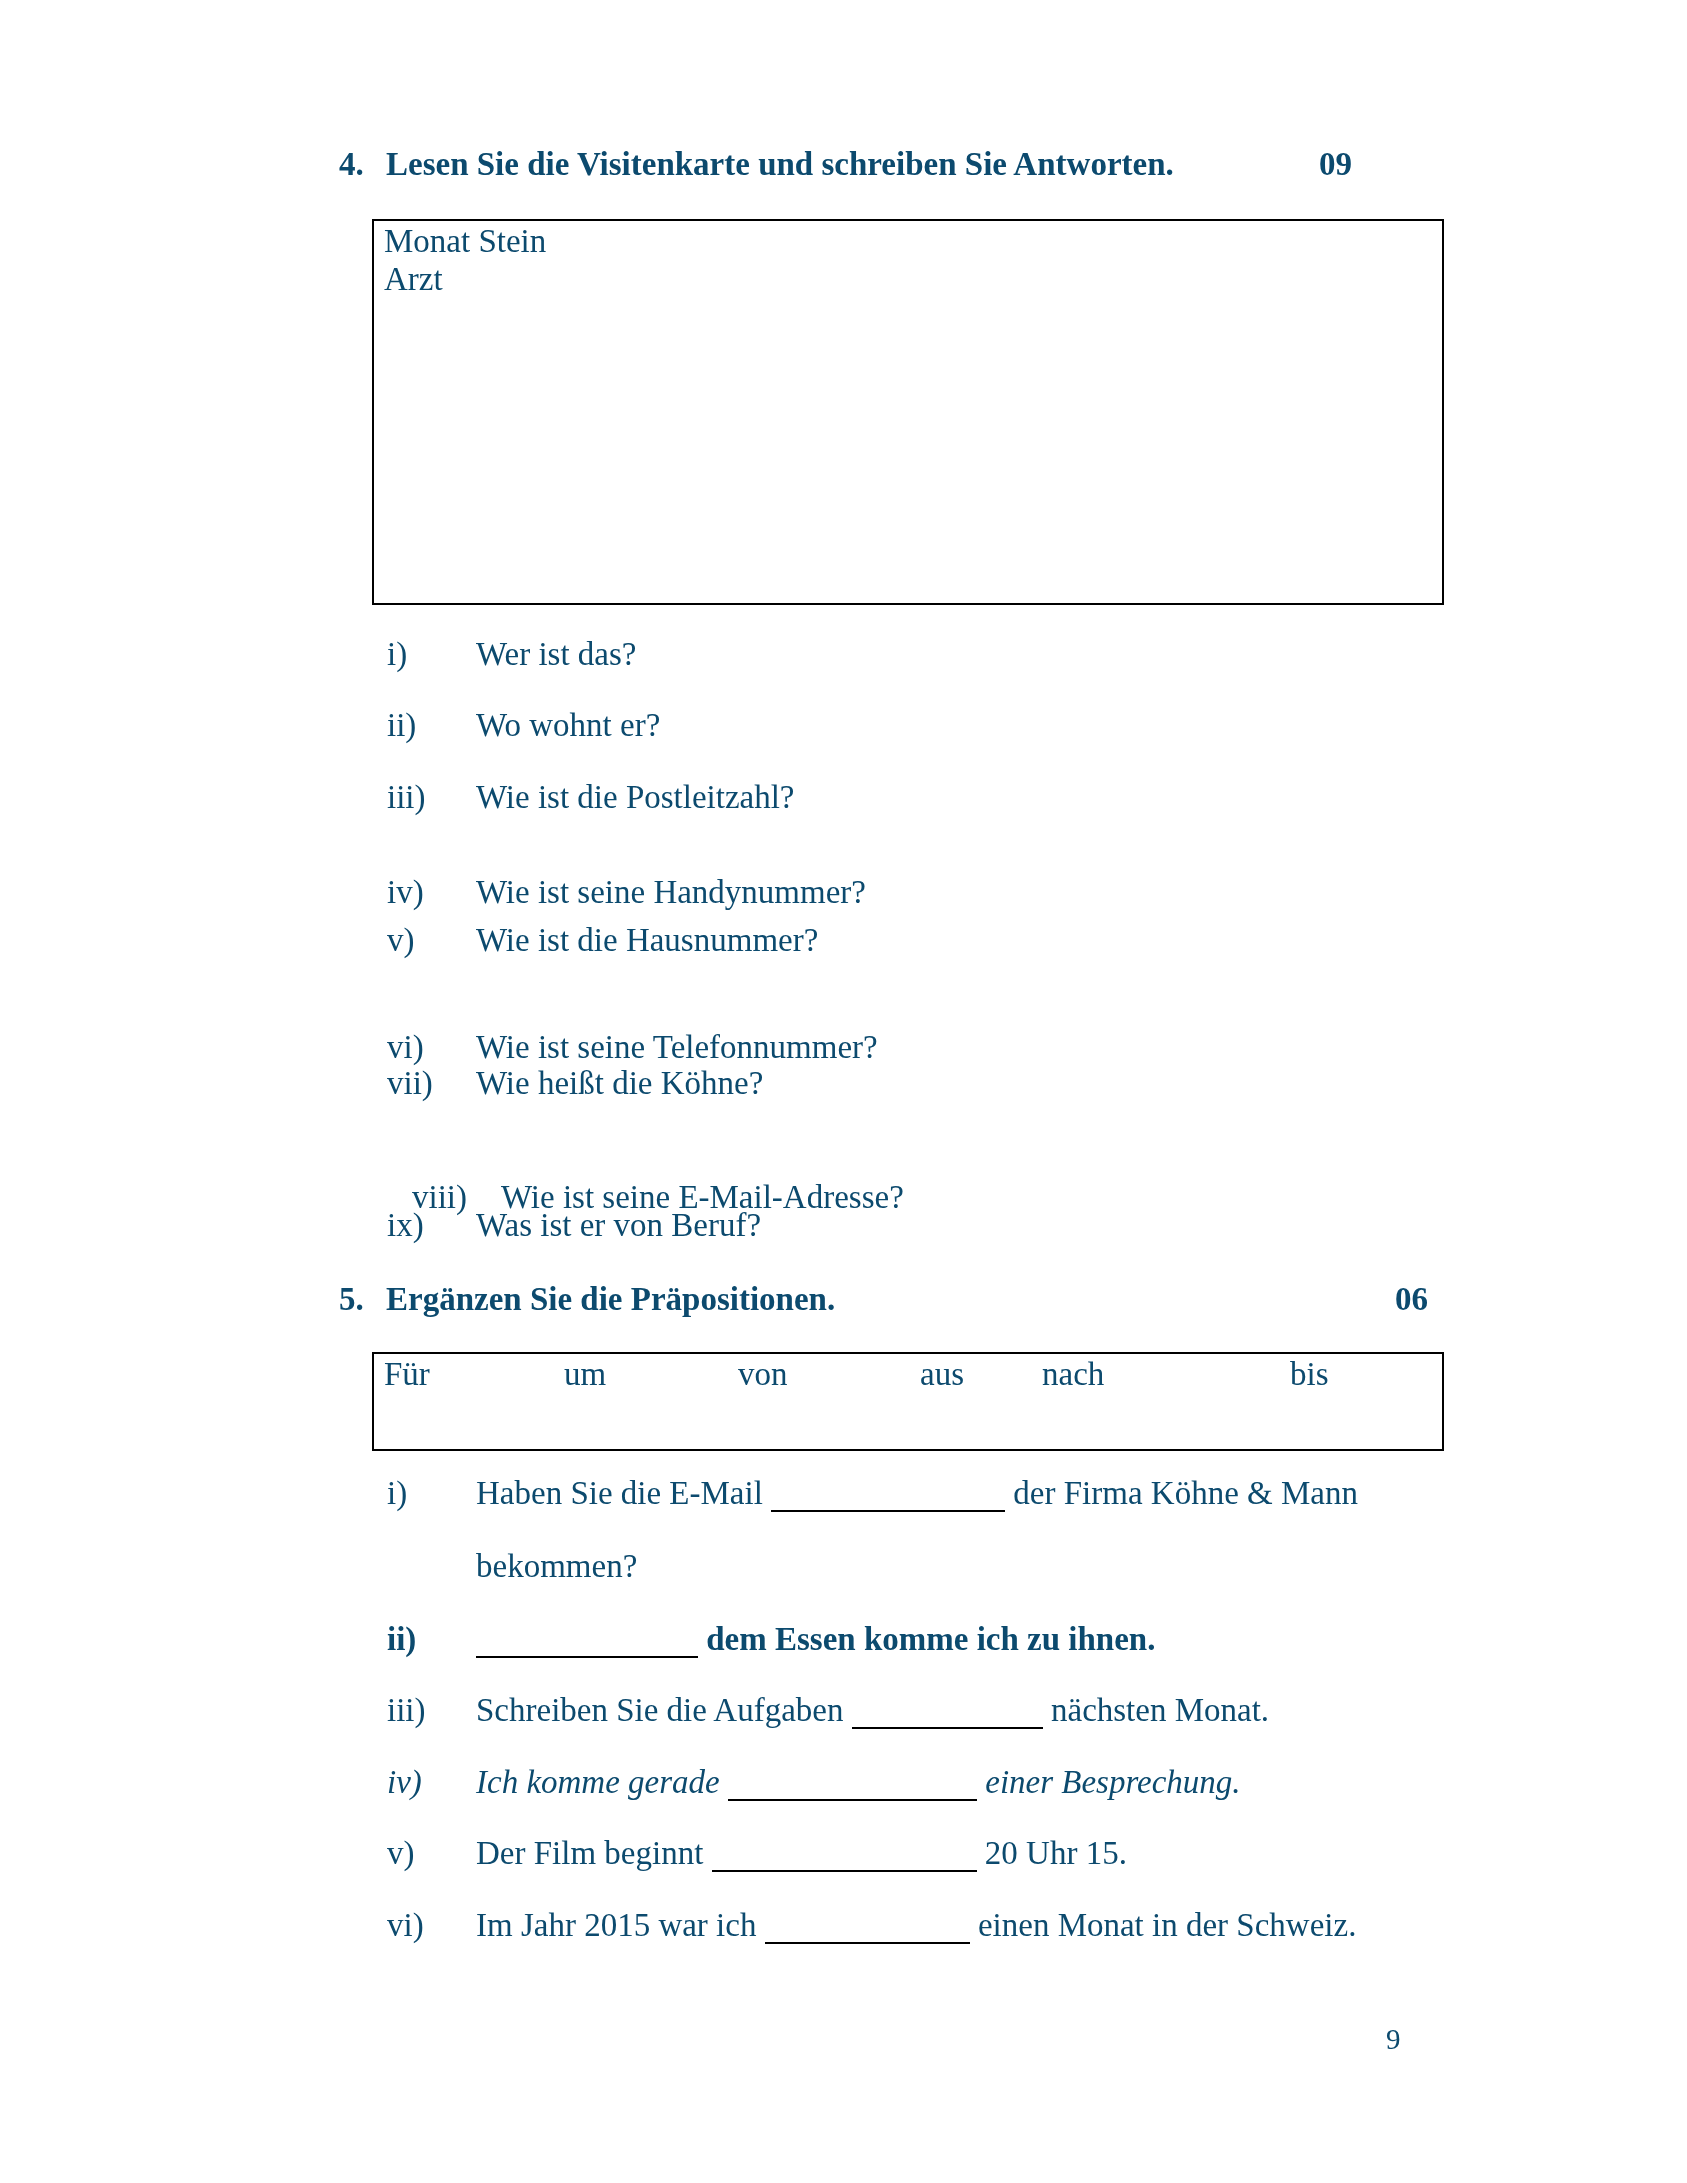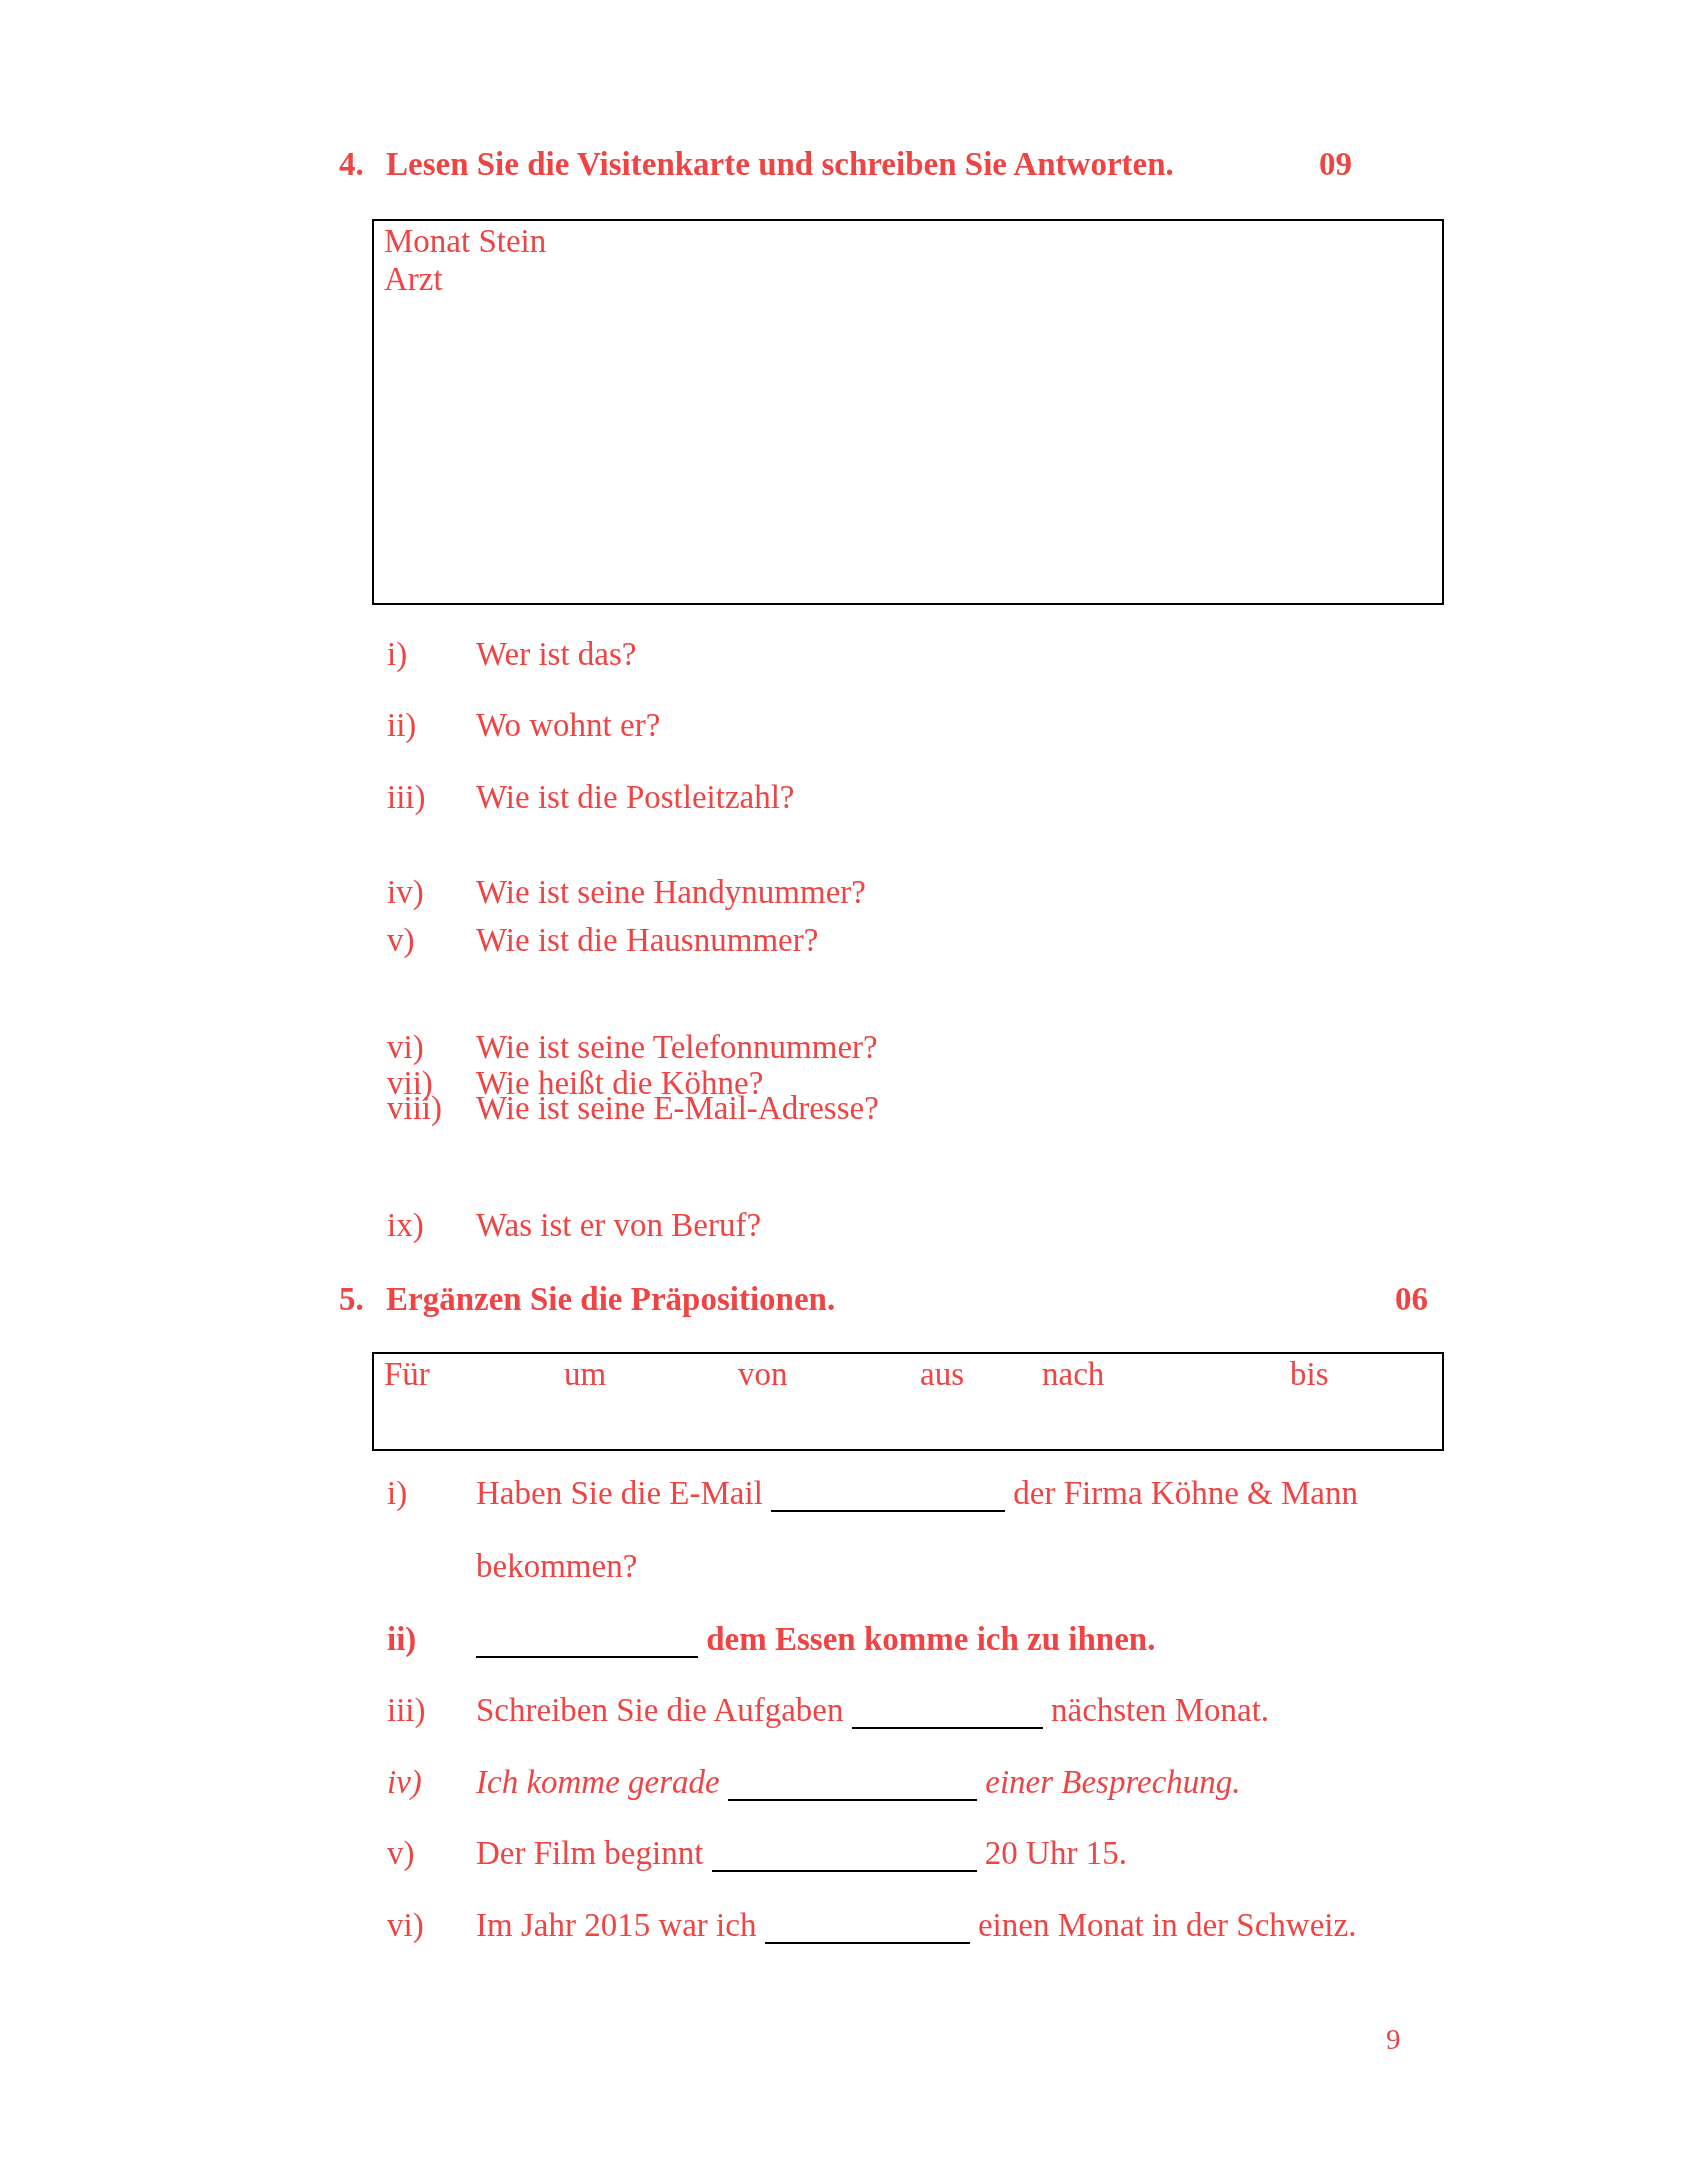--- a/index.html
+++ b/index.html
@@ -1,18 +1,18 @@
 <!DOCTYPE html>
 <html style="font-size:10.6px"><head>
 <meta charset="utf-8">
 <style>
   html,body{margin:0;padding:0;background:#ffffff;}
   .page{
     position:relative;width:1687px;height:2122px;background:#ffffff;
-    font-family:"Liberation Serif","DejaVu Serif",serif;color:#ef4444;
+    font-family:"Liberation Serif","DejaVu Serif",serif;color:#0c4a6e;
     font-size:33px;overflow:hidden;
   }
   
   .heading{position:absolute;left:339px;white-space:nowrap;font-weight:bold;line-height:41px;}
   .heading .hnum{display:inline-block;width:47px;}
   .marks{position:absolute;font-weight:bold;line-height:41px;}
   
   .card{position:absolute;left:372px;top:219px;width:1068px;height:382px;border:2px solid #000;}
   .card-id{position:absolute;left:10px;top:1.3px;line-height:38px;}
   .card-addr{position:absolute;right:14.6px;top:151px;text-align:right;line-height:43px;}
@@ -26,21 +26,21 @@
   .wb-0{left:10px;} .wb-1{left:190px;} .wb-2{left:364px;}
   .wb-3{left:546px;} .wb-4{left:668px;} .wb-5{left:916px;}
   
   .blank{display:inline-block;height:0;border-bottom:2px solid #000;margin-bottom:-8px;}
   .bw1{width:234px;} .bw2{width:222px;} .bw3{width:191px;}
   .bw4{width:249px;} .bw5{width:265px;} .bw6{width:205px;}
   
   .h4{top:144px;} .h5{top:1279px;}
   .m09{left:1319px;top:144px;} .m06{left:1395px;top:1279px;}
   .q0{top:634px;} .q1{top:705px;} .q2{top:777px;} .q3{top:872px;} .q4{top:920px;}
-  .q5{top:1027px;} .q6{top:1063px;} .q7{top:1088px;} .q8{top:1205px;}
+  .q5{top:1027px;} .q6{top:1063px;} .q7{top:1177px;margin-left:25px;} .q8{top:1205px;}
   .s0{top:1473px;} .s0b{top:1546px;} .s1{top:1619px;font-weight:bold;} .s2{top:1690px;}
   .s3{top:1762px;font-style:italic;} .s4{top:1833px;} .s5{top:1905px;}
   .pageno{position:absolute;left:1386px;top:2023px;font-size:29px;line-height:33px;}
 </style>
 </head>
 <body>
 
 <div class="page">
 
   <div class="heading h4">

